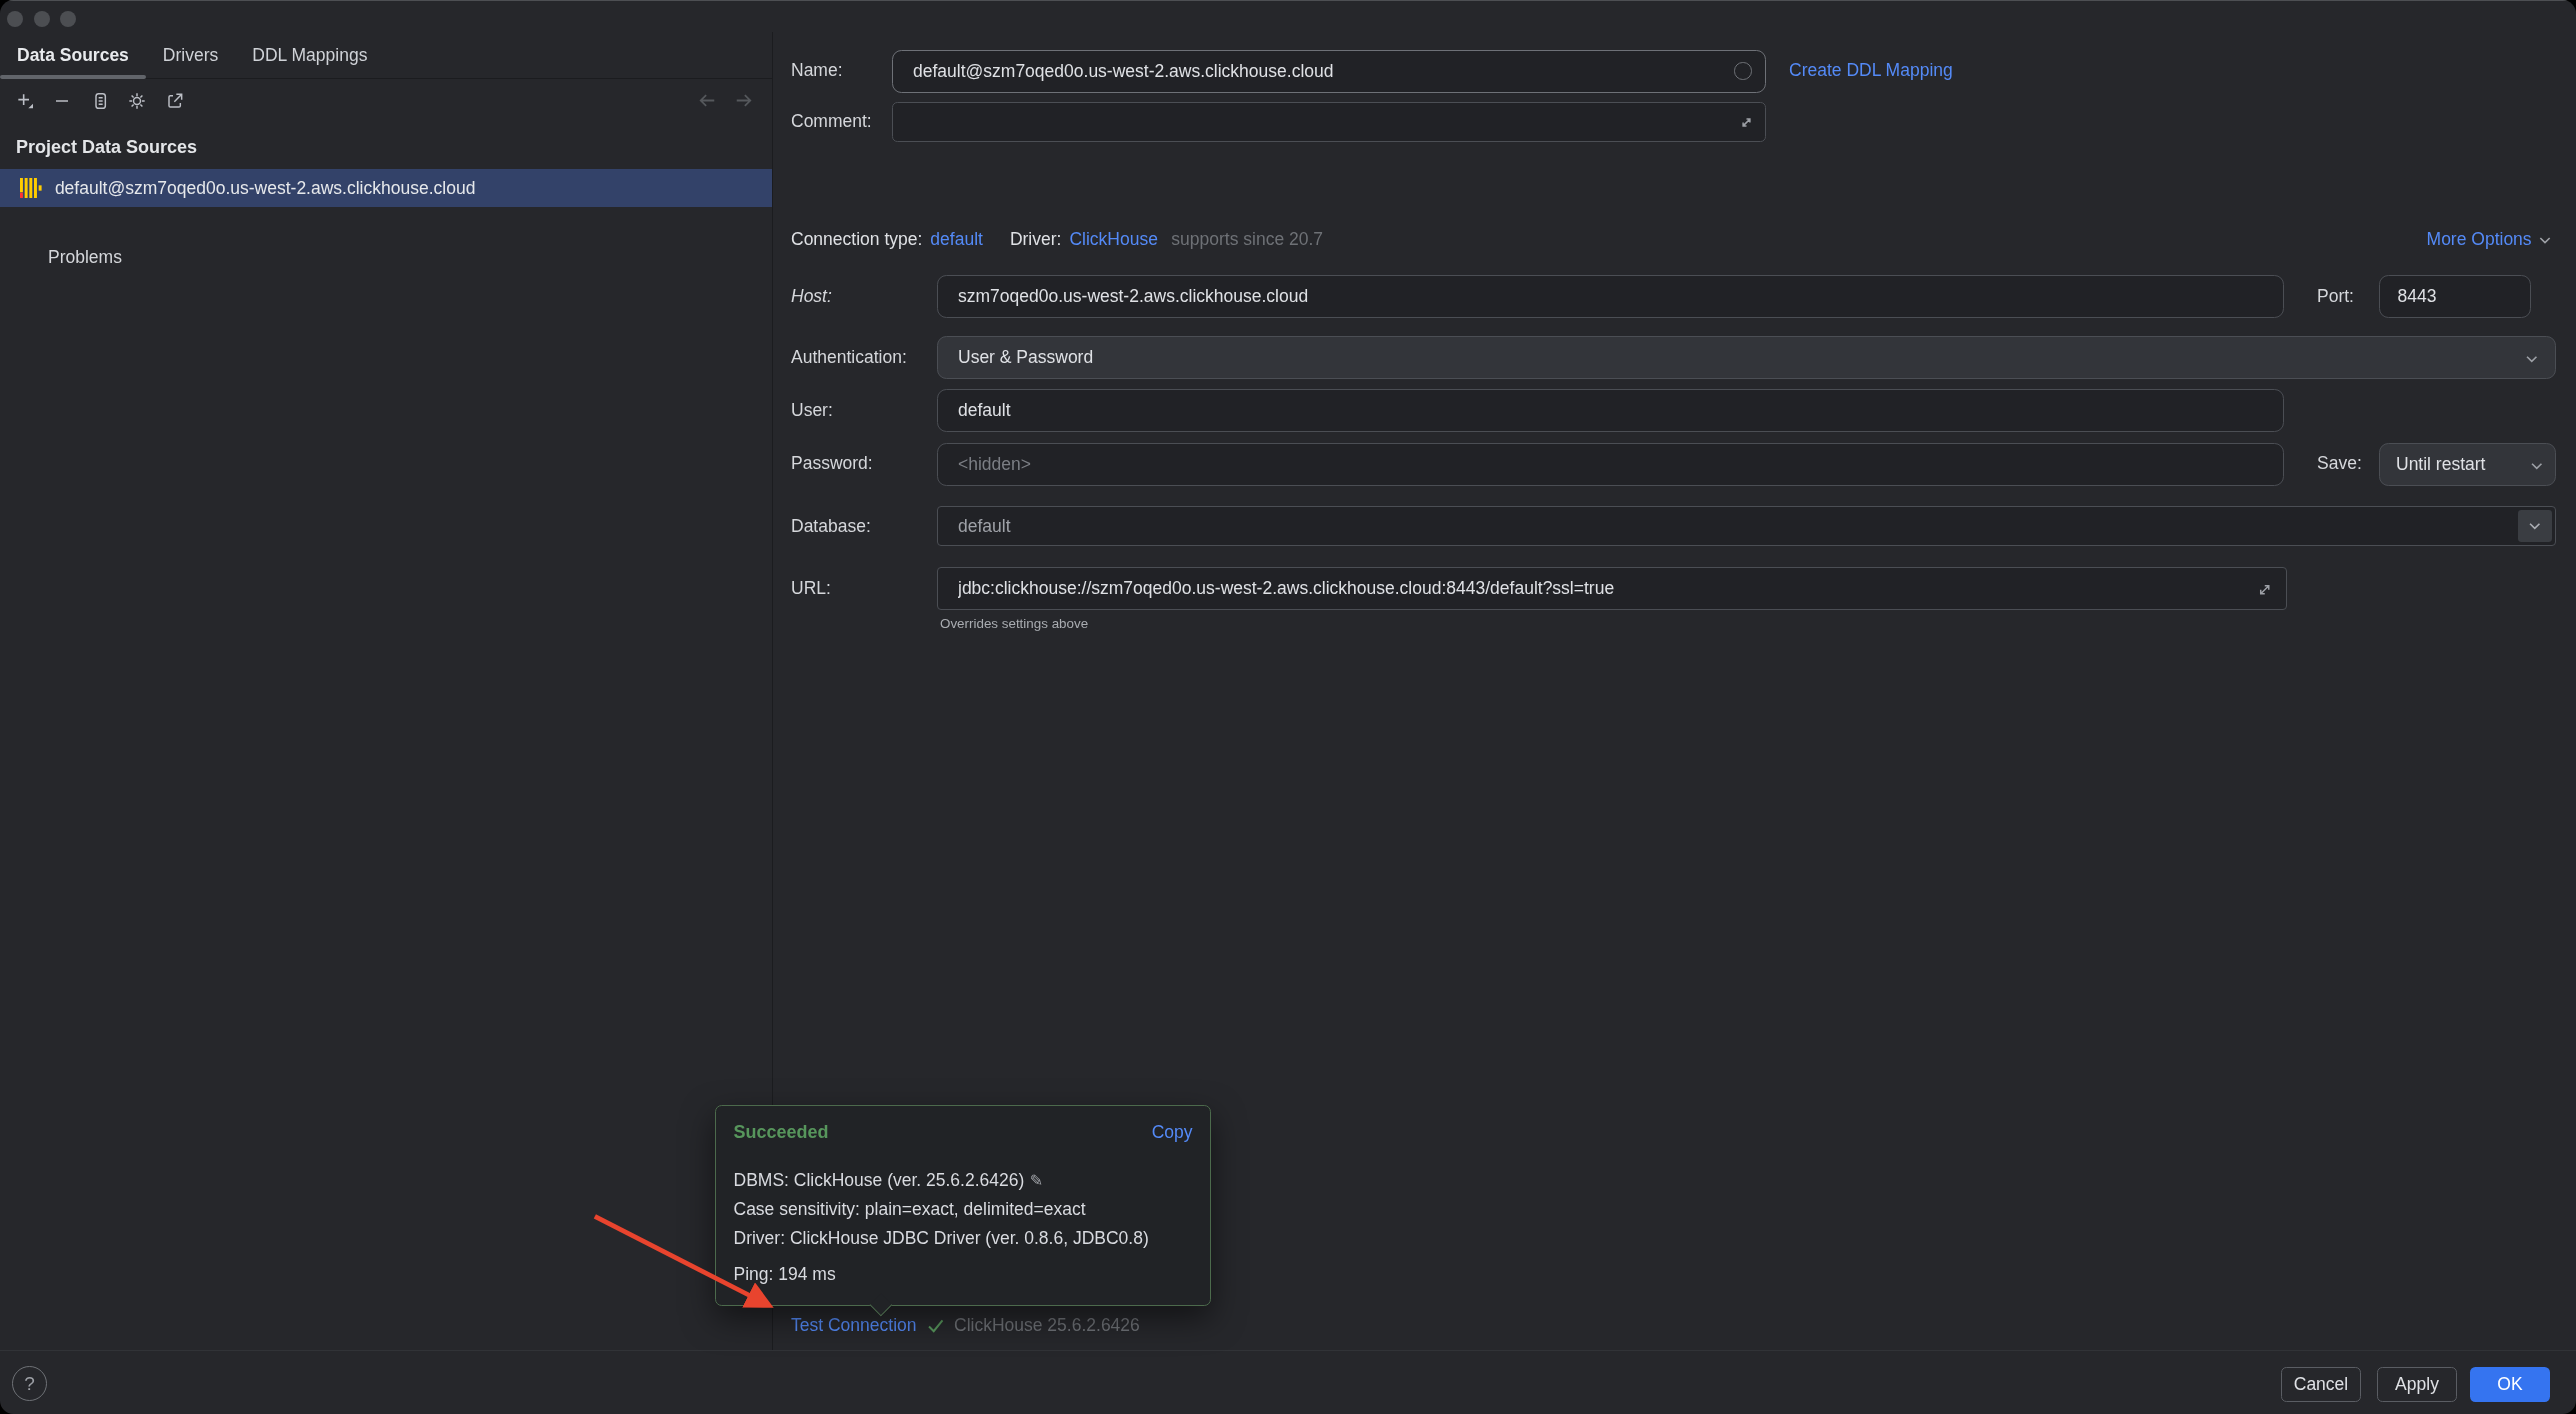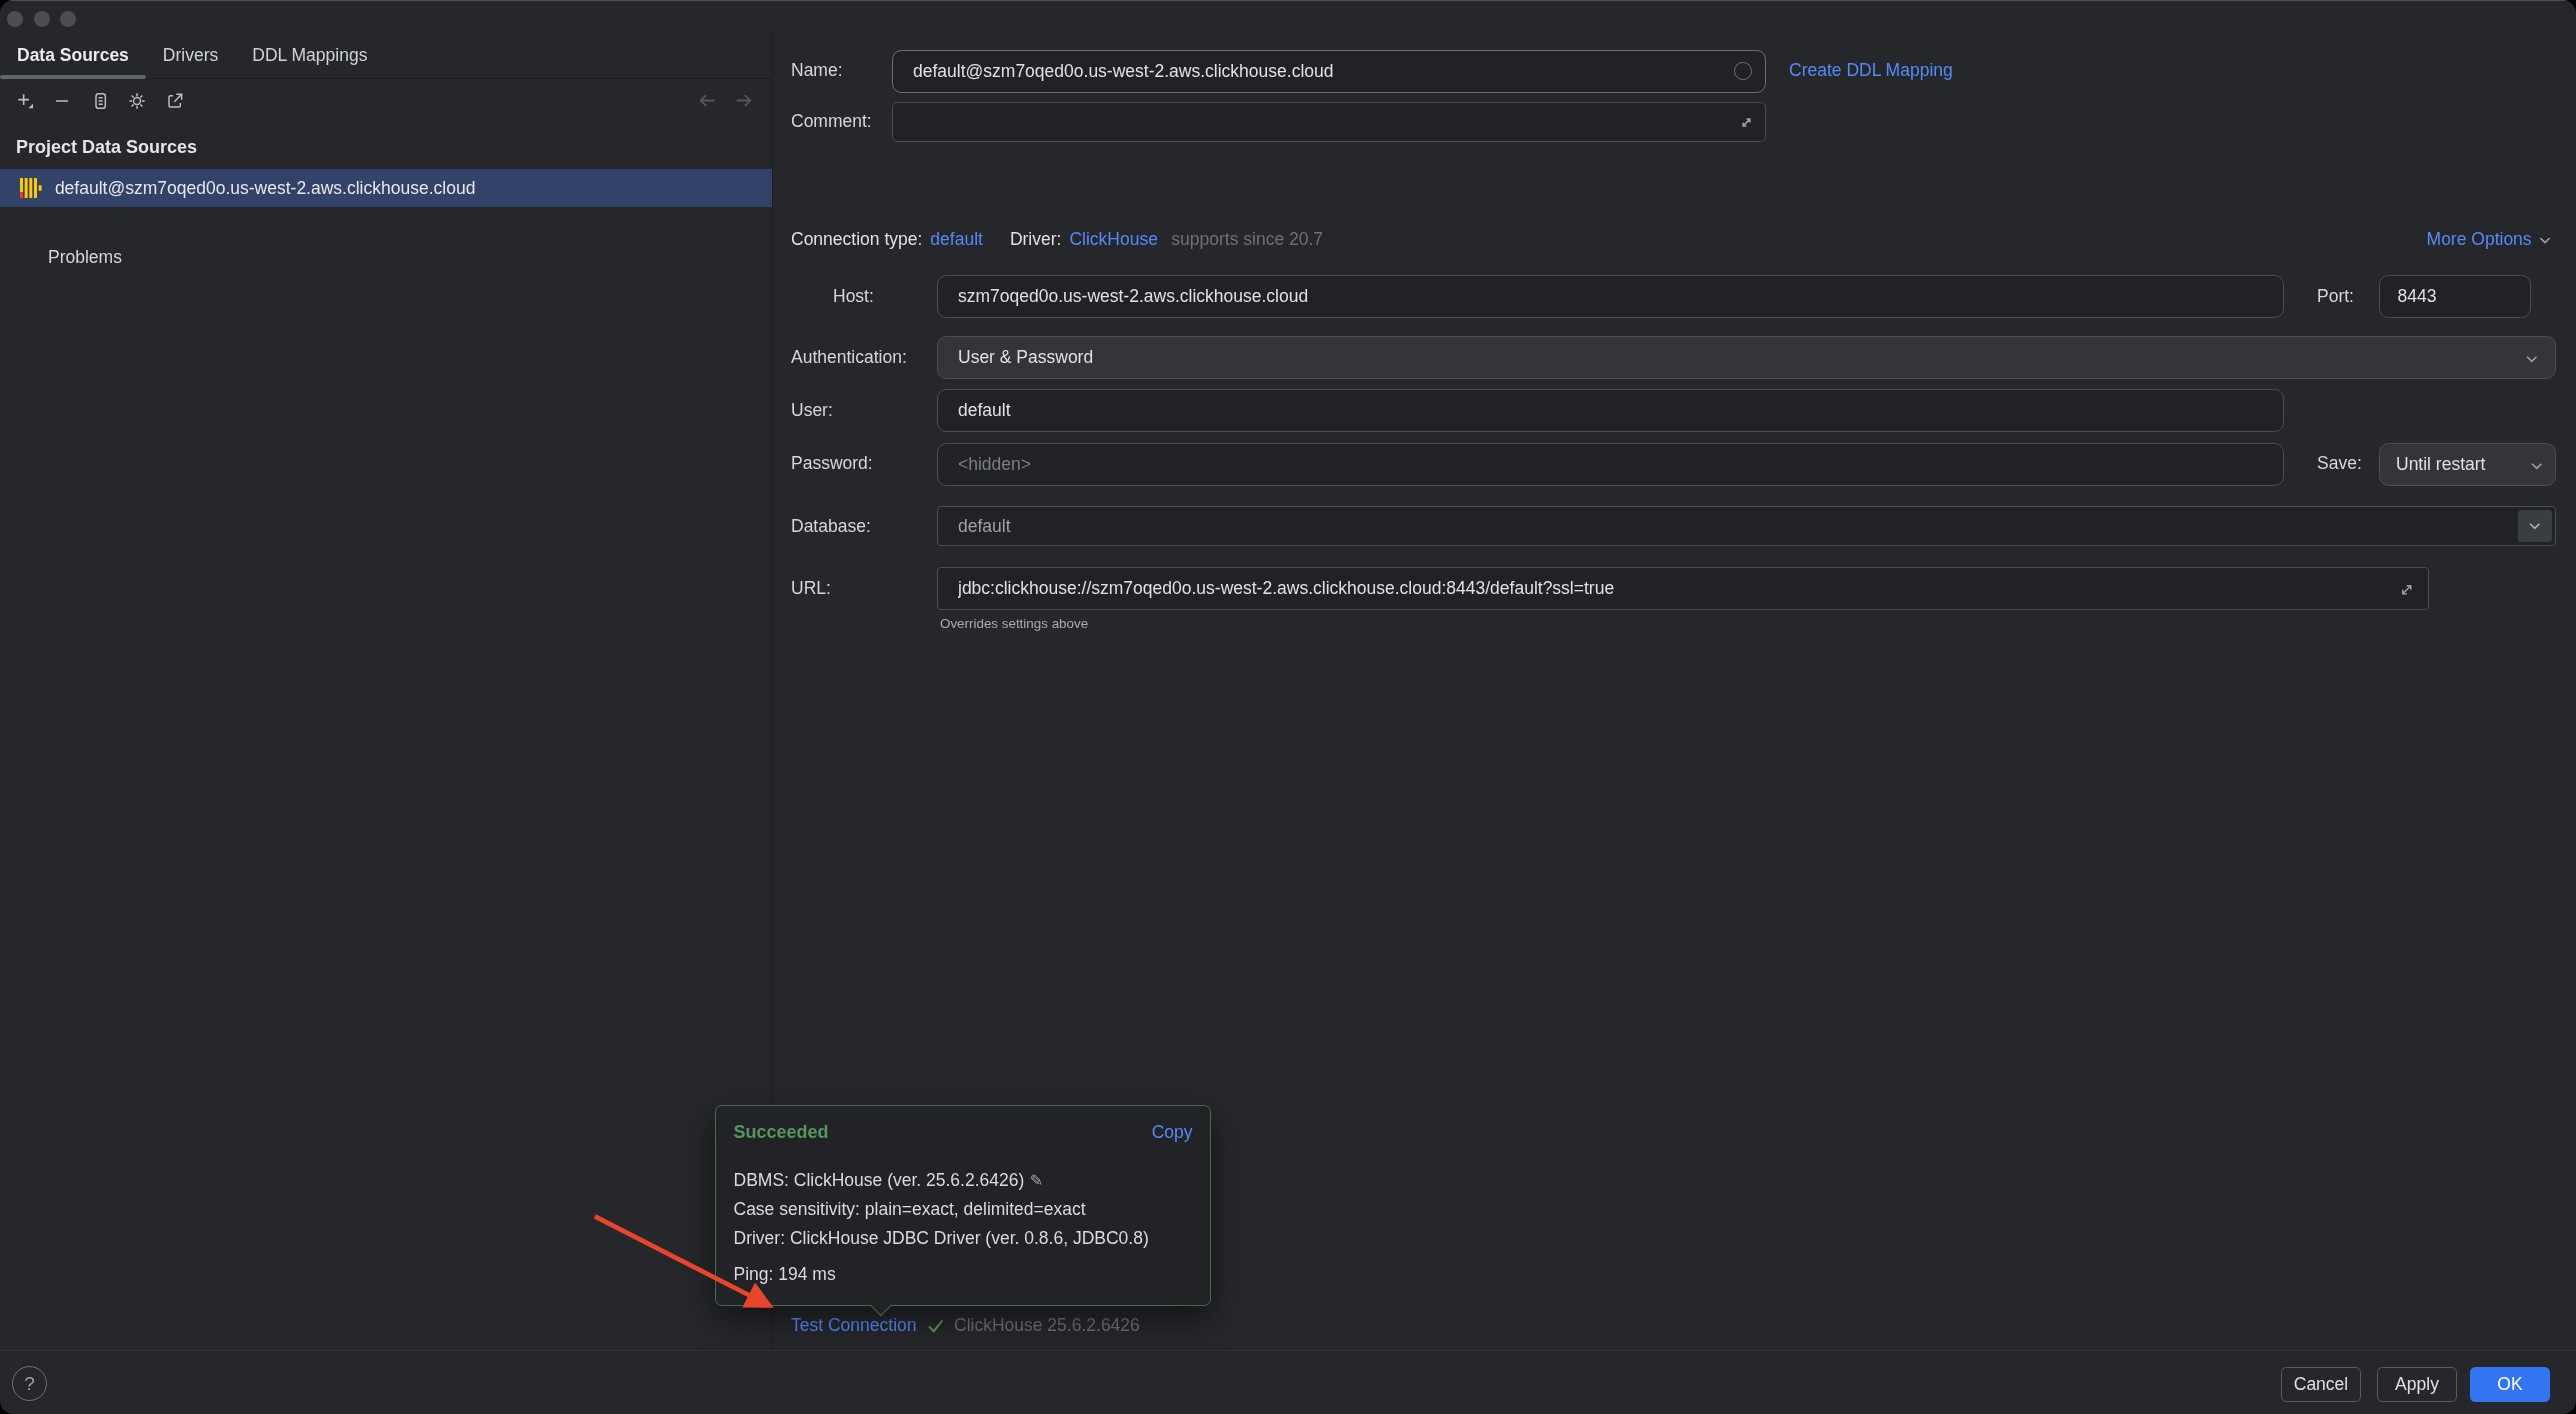--- a/index.html
+++ b/index.html
@@ -151,21 +151,21 @@
     <a class="link">ClickHouse</a>
     <span class="note-dim" style="margin-left:5.4px;">supports since 20.7</span>
   </div>
   <div style="position:absolute;right:23px;top:229px;display:flex;align-items:center;gap:5.4px;">
     <a class="link" style="font-size:17.5px;">More Options</a>
     <svg width="16" height="16" viewBox="0 0 24 24" fill="none" stroke="#9da0a6" stroke-width="2.4">
         <path d="M5 9l7 7 7-7"></path>
       </svg>
   </div>
 
-  <div class="flabel" style="left:833px;top:286px;">Host:</div>
+  <div class="flabel" style="left:791px;top:286px;font-style:italic;">Host:</div>
   <div class="field" style="left:937px;top:275px;width:1347px;height:43px;">
     <input value="szm7oqed0o.us-west-2.aws.clickhouse.cloud" style="">
   </div>
   <div class="flabel" style="left:2317px;top:286px;">Port:</div>
   <div class="field" style="left:2379px;top:275px;width:152px;height:43px;">
     <input style="padding: 0px 17.5px;" value="8443">
   </div>
 
   <div class="flabel" style="left:791px;top:347px;">Authentication:</div>
   <div class="combo" style="left:937px;top:336px;width:1619px;height:43px;">
@@ -196,21 +196,21 @@
   <div class="field" style="left:937px;top:506px;width:1619px;height:40px;border-radius:4px;">
     <input class="dim" style="padding-right: 47px;" value="default">
     <span class="chev-btn">
       <svg width="17.5" height="17.5" viewBox="0 0 26 26" fill="none" stroke="#abaeb4" stroke-width="2.4">
           <path d="M6 10l7 7 7-7"></path>
         </svg>
     </span>
   </div>
 
   <div class="flabel" style="left:791px;top:578px;">URL:</div>
-  <div class="field" style="left:937px;top:567px;width:1492px;height:43px;border-radius:4px;">
+  <div class="field" style="left:937px;top:567px;width:1350px;height:43px;border-radius:4px;">
     <input style="padding-right: 47px;" value="jdbc:clickhouse://szm7oqed0o.us-west-2.aws.clickhouse.cloud:8443/default?ssl=true">
     <svg class="icon-right" style="right:10.7px;top:10.7px;" width="21.5" height="21.5" viewBox="0 0 32 32" fill="none" stroke="#9da0a6" stroke-width="2.2">
       <path d="M10 22L22 10M16 10h6v6M16 22h-6v-6"></path>
     </svg>
   </div>
   <div class="small-note">Overrides settings above</div>
 
   <div class="popup">
     <div class="popup-status">Succeeded</div>
     <a class="link popup-copy">Copy</a>

